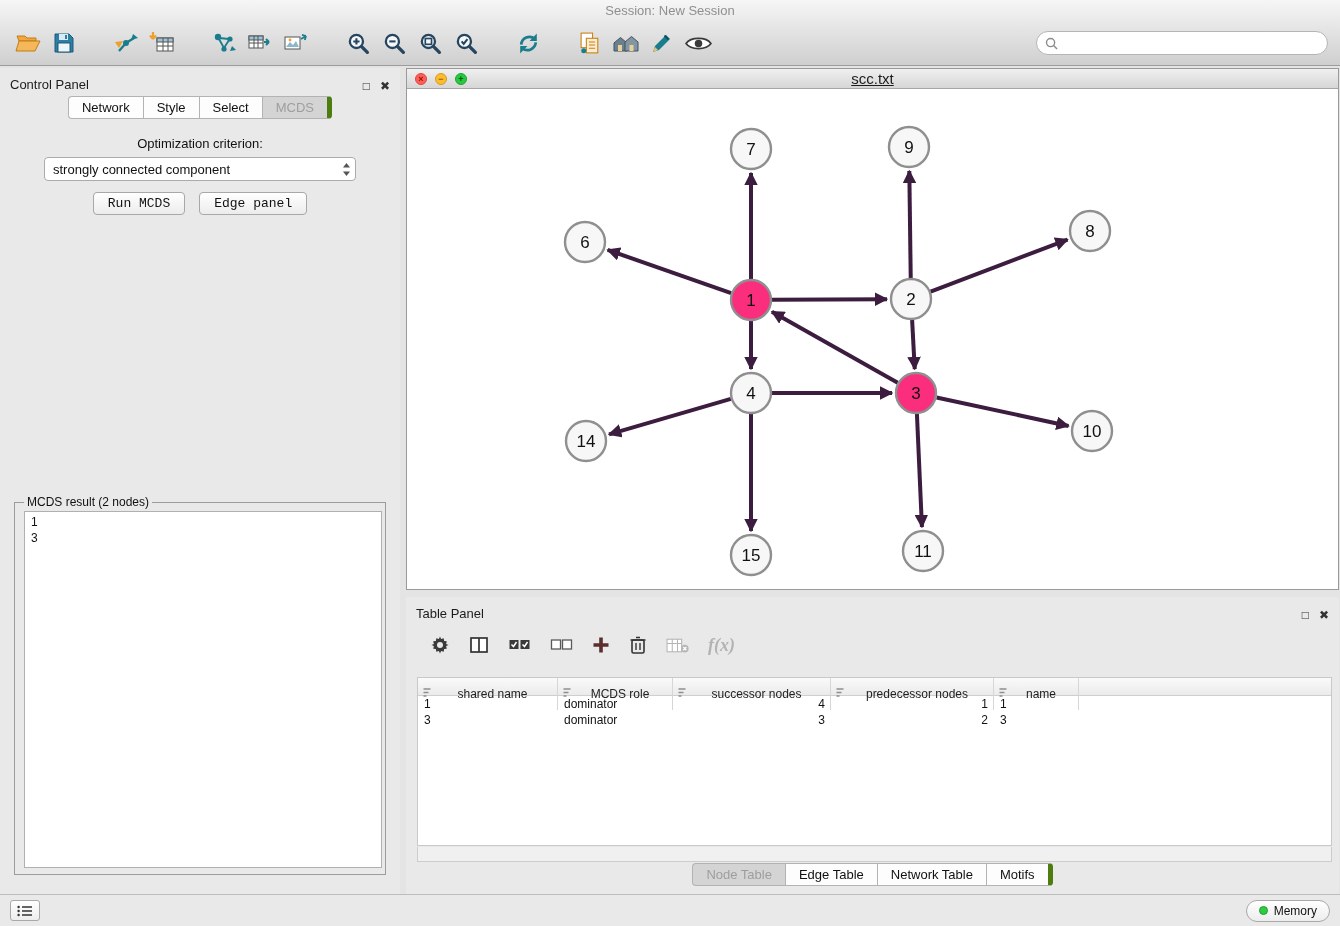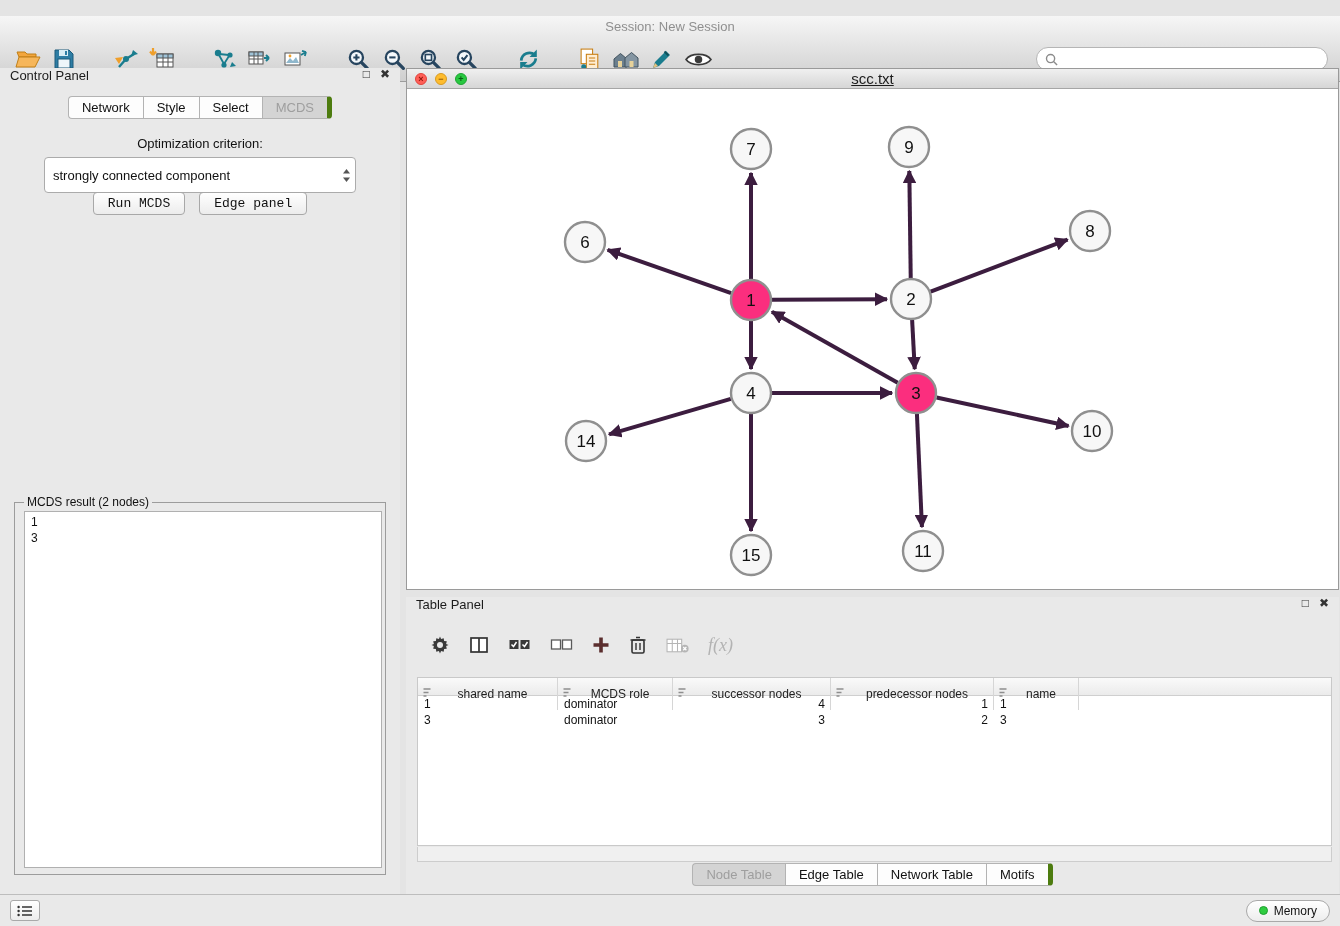--- a/index.html
+++ b/index.html
@@ -1,42 +1,42 @@
 <!DOCTYPE html>
 <html><head>
 <meta charset="utf-8">
 <style>
   * { box-sizing: border-box; margin: 0; padding: 0; }
   body { font-family: "Liberation Sans", sans-serif; background:#555; }
   .app { position:relative; width:1340px; height:926px; background:#e4e4e4; overflow:hidden; }
 
   
-  .topchrome { position:absolute; left:0; top:16px; width:100%; height:66px;
+  .topchrome { position:absolute; left:0; top:0; width:100%; height:66px;
     background:linear-gradient(#f6f6f6,#cfcfcf); border-bottom:1px solid #9c9c9c; }
   .win-title { position:absolute; top:3px; width:100%; text-align:center; font-size:13px; color:#8f8f8f; }
   .toolbar { position:absolute; left:10px; right:12px; top:22px; height:42px; display:flex; align-items:center; }
   .tb { width:36px; height:36px; background:none; border:none; display:flex; align-items:center; justify-content:center; padding:0; cursor:default; } .sp26 { width:26px; }
   .searchbox { margin-left:auto; width:292px; height:24px; background:#fff; border:1px solid #b5b5b5; border-radius:12px;
     display:flex; align-items:center; padding:0 8px; }
   .searchbox input { border:none; outline:none; flex:1; font-size:13px; background:transparent; font-family:"Liberation Sans",sans-serif; }
 
   
-  .panel-header { height:24px; display:flex; align-items:flex-start; padding:0 10px; font-size:13px; color:#1c1c1c; }
+  .panel-header { height:24px; display:flex; align-items:flex-end; padding:0 10px; font-size:13px; color:#1c1c1c; }
   .ph-icons { margin-left:auto; display:flex; gap:10px; color:#333; font-size:12px; line-height:12px; }
   .ph-icons span { cursor:default; }
 
   
   .control-panel { position:absolute; left:0; top:68px; width:400px; height:826px; background:#e9e9e9; }
   .cp-tabs { position:absolute; top:28px; width:100%; display:flex; justify-content:center; }
   .cp-tab, .tp-tab { font-size:13px; padding:3px 13px; background:#fdfdfd; border:1px solid #b3b3b3; border-right:none; color:#111; cursor:default; font-family:"Liberation Sans",sans-serif; }
   .cp-tab:first-child, .tp-tab:first-child { border-radius:4px 0 0 4px; }
   .cp-tab:last-child, .tp-tab:last-child { border-right:5px solid #4d7c0f; border-radius:0 4px 4px 0; }
   .cp-tab.active, .tp-tab.active { background:#d4d4d4; color:#9e9e9e; }
   .opt-label { position:absolute; top:68px; width:100%; text-align:center; font-size:13px; color:#111; }
-  .dropdown { position:absolute; top:89px; left:44px; width:312px; height:36px; background:#fff; border:1px solid #ababab;
+  .dropdown { position:absolute; top:89px; left:44px; width:312px; height:24px; background:#fff; border:1px solid #ababab;
     border-radius:4px; display:flex; align-items:center; padding:0 4px 0 8px; font-size:13px; color:#111; }
   .dd-arrows { margin-left:auto; display:flex; }
   .cp-buttons { position:absolute; top:124px; width:100%; display:flex; justify-content:center; gap:14px; }
   .btn { font-size:13px; padding:3px 14px; background:linear-gradient(#ffffff,#ececec); border:1px solid #a8a8a8; border-radius:4px; color:#111; cursor:default; font-family:Liberation Mono, monospace; }
   fieldset.result { position:absolute; left:14px; top:427px; width:372px; height:380px; border:1px solid #9c9c9c; padding:2px 3px 4px 9px; background:#e9e9e9; }
   fieldset.result legend { font-size:12px; padding:0 3px; color:#111; }
   .result-list { width:100%; height:calc(100% - 2px); background:#fff; border:1px solid #b0b0b0; font-size:12px; padding:2px 6px; overflow:hidden; }
   .result-item { line-height:16px; color:#111; }
 
   
@@ -47,21 +47,21 @@
     font-size:9px; line-height:11px; text-align:center; font-weight:bold; }
   .tl.red { background:#ff5f57; border:1px solid #e0443e; color:#8c130b; }
   .tl.yellow { background:#febc2e; border:1px solid #d89b22; color:#90590a; }
   .tl.green { background:#28c840; border:1px solid #1ea433; color:#0a5b14; }
   svg.graph { display:block; width:931px; height:500px; }
   .graph text { font-family:"Liberation Sans",sans-serif; font-size:17px; fill:#111; }
 
   
   .table-panel { position:absolute; left:406px; top:597px; width:933px; height:297px; background:#e9e9e9; }
   .tp-toolbar { position:absolute; top:34px; left:24px; display:flex; align-items:center; gap:19px; height:28px; }
-  .ti { background:none; border:none; padding:0; display:flex; align-items:flex-start; cursor:default; }
+  .ti { background:none; border:none; padding:0; display:flex; align-items:flex-start; cursor:default;font-weight:bold; }
   .fx-label { font-family:"Liberation Serif", serif; font-style:italic; font-size:18px; color:#b3b3b3; }
   .tp-table { position:absolute; left:11px; right:7px; top:80px; bottom:48px; background:#fff; border:1px solid #c9c9c9; overflow:hidden; }
   .t-header { display:flex; height:18px; background:linear-gradient(#fafafa,#ebebeb); border-bottom:1px solid #cfcfcf; }
   .th { display:flex; align-items:center; font-size:12px; color:#222; border-right:1px solid #d6d6d6; padding:16px 4px; }
   .th-label { flex:1; text-align:center; white-space:nowrap; }
   .th-fill { flex:1; border-right:none; }
   .tr { display:flex; height:16px; }
   .td { font-size:12px; line-height:16px; padding:0 6px; color:#111; white-space:nowrap; }
   .t-scroll { position:absolute; left:11px; right:7px; bottom:32px; height:15px; background:#f0f0f0; border:1px solid #cdcdcd; border-top:none; }
   .tp-tabs { position:absolute; bottom:8px; width:100%; display:flex; justify-content:center; }

